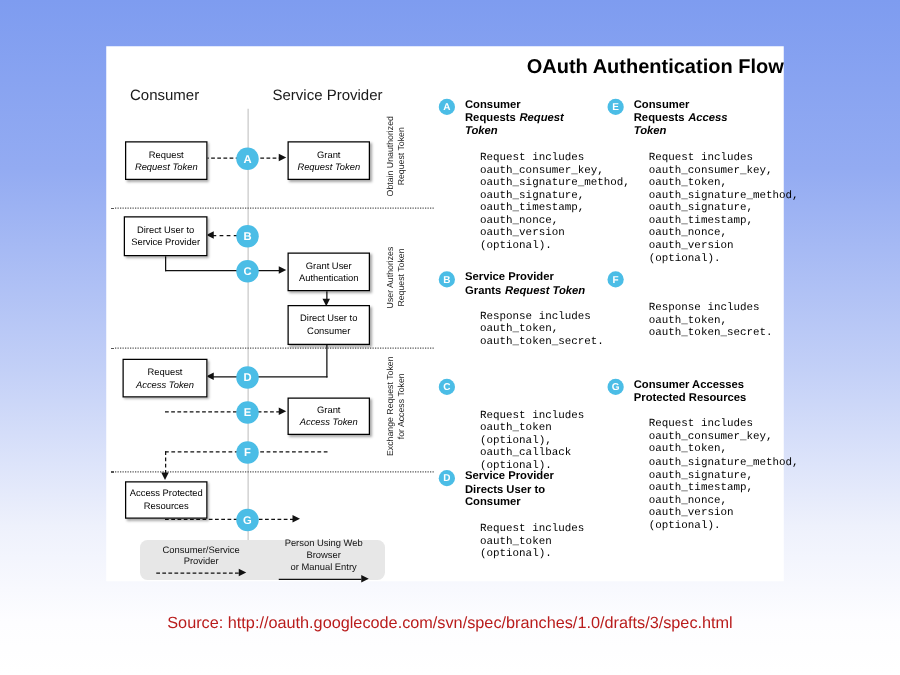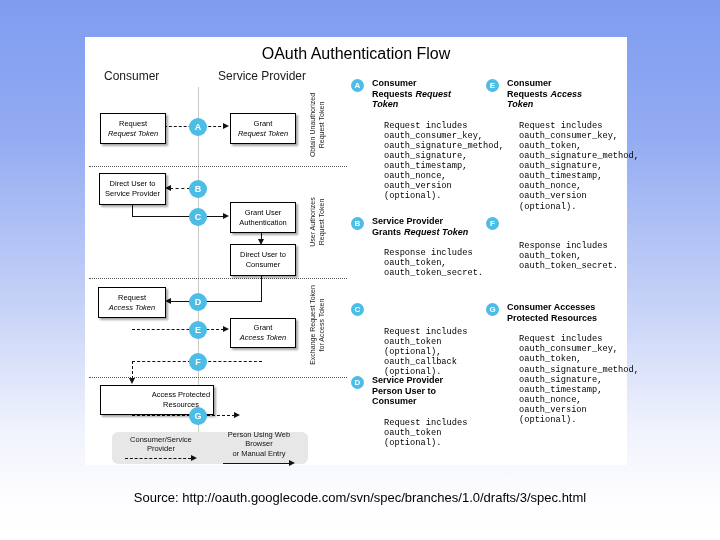--- a/index.html
+++ b/index.html
@@ -3,21 +3,21 @@
 <meta charset="utf-8">
 <style>
   html,body{margin:0;padding:0;}
   body{
     width:720px;height:540px;overflow:hidden;position:relative;
     font-family:"Liberation Sans","DejaVu Sans",sans-serif;
     background:linear-gradient(180deg,#7e9cf0 0%,#93abf2 25%,#c3d0f7 55%,#eef1fc 78%,#fdfdff 92%,#ffffff 100%);
   }
   .panel{position:absolute;left:85px;top:37px;width:542px;height:428px;background:#ffffff;}
   .abs{position:absolute;}
-  .title{left:0;top:8px;width:542px;text-align:center;font-size:16px;font-weight:normal;color:#000;}
+  .title{left:0;top:8px;width:542px;text-align:right;font-size:16px;font-weight:bold;color:#000;}
   .lane{font-size:12px;color:#1a1a1a;}
   .vline{left:113px;top:50px;width:1px;height:346px;background:#c9c9c9;}
   .sep{height:0;border-top:1px dotted #555;}
   .fbox{
     background:#fff;border:1.3px solid #000;box-shadow:1.5px 1.5px 2px rgba(0,0,0,0.35);
     display:flex;flex-direction:column;align-items:center;justify-content:center;
     font-size:7.5px;line-height:1.3;text-align:right;color:#000;z-index:3;
   }
   .fbox .em{font-style:italic;}
   .marker{
@@ -50,21 +50,21 @@
   .step-head{display:flex;align-items:flex-start;}
   .step-circle{
     flex:0 0 13px;width:13px;height:13px;border-radius:50%;background:#4bbde6;color:#fff;
     display:flex;align-items:center;justify-content:center;font-size:8px;font-weight:bold;margin-top:1px;
   }
   .step-title{margin-left:8px;width:101px;font-size:9px;font-weight:bold;line-height:1.18;}
   .step-title .em{font-style:italic;margin-left:3px;}
   .step-body{margin-left:33px;margin-top:11px;font-size:8.7px;line-height:1.16;white-space:pre-line;font-family:Liberation Mono, monospace;}
   .source{
     position:absolute;left:0;top:490px;width:720px;text-align:center;
-    font-size:13px;color:#000000;
+    font-size:13px;color:#b91c1c;
   }
 </style>
 </head>
 <body>
 
 <div class="panel">
 
   <div class="abs title">OAuth Authentication Flow</div>
 
   <div class="abs lane" style="left:19px;top:32px;">Consumer</div>
@@ -110,21 +110,21 @@
     <span>Consumer</span>
   </div>
   <div class="abs fbox" style="left:13px;top:250px;width:66px;height:29px;">
     <span>Request</span>
     <span class="em">Access Token</span>
   </div>
   <div class="abs fbox" style="left:145px;top:281px;width:64px;height:28px;">
     <span>Grant</span>
     <span class="em">Access Token</span>
   </div>
-  <div class="abs fbox" style="left:15px;top:348px;width:64px;height:28px;padding-left:48px;">
+  <div class="abs fbox" style="left:15px;top:348px;width:64px;height:28px;">
     <span>Access Protected</span>
     <span>Resources</span>
   </div>
 
   <div class="abs dash" style="left:79px;top:89px;width:62px;"></div>
   <div class="abs ah-right" style="left:138px;top:86px;"></div>
 
   <div class="abs dash" style="left:85px;top:151px;width:20px;"></div>
   <div class="abs ah-left" style="left:80px;top:148px;"></div>
 
@@ -204,21 +204,21 @@
       <div class="step-circle">C</div>
     </div>
     <div class="step-body">Request includes
 oauth_token (optional),
 oauth_callback (optional).</div>
   </div>
 
   <div class="step" style="left:266px;top:338px;">
     <div class="step-head">
       <div class="step-circle">D</div>
-      <div class="step-title"><span>Service Provider Person User to Consumer</span><span class="em"></span></div>
+      <div class="step-title"><span>Service Provider Directs User to Consumer</span><span class="em"></span></div>
     </div>
     <div class="step-body">Request includes
 oauth_token (optional).</div>
   </div>
 
   <div class="step" style="left:401px;top:41px;">
     <div class="step-head">
       <div class="step-circle">E</div>
       <div class="step-title"><span>Consumer Requests</span><span class="em">Access Token</span></div>
     </div>

